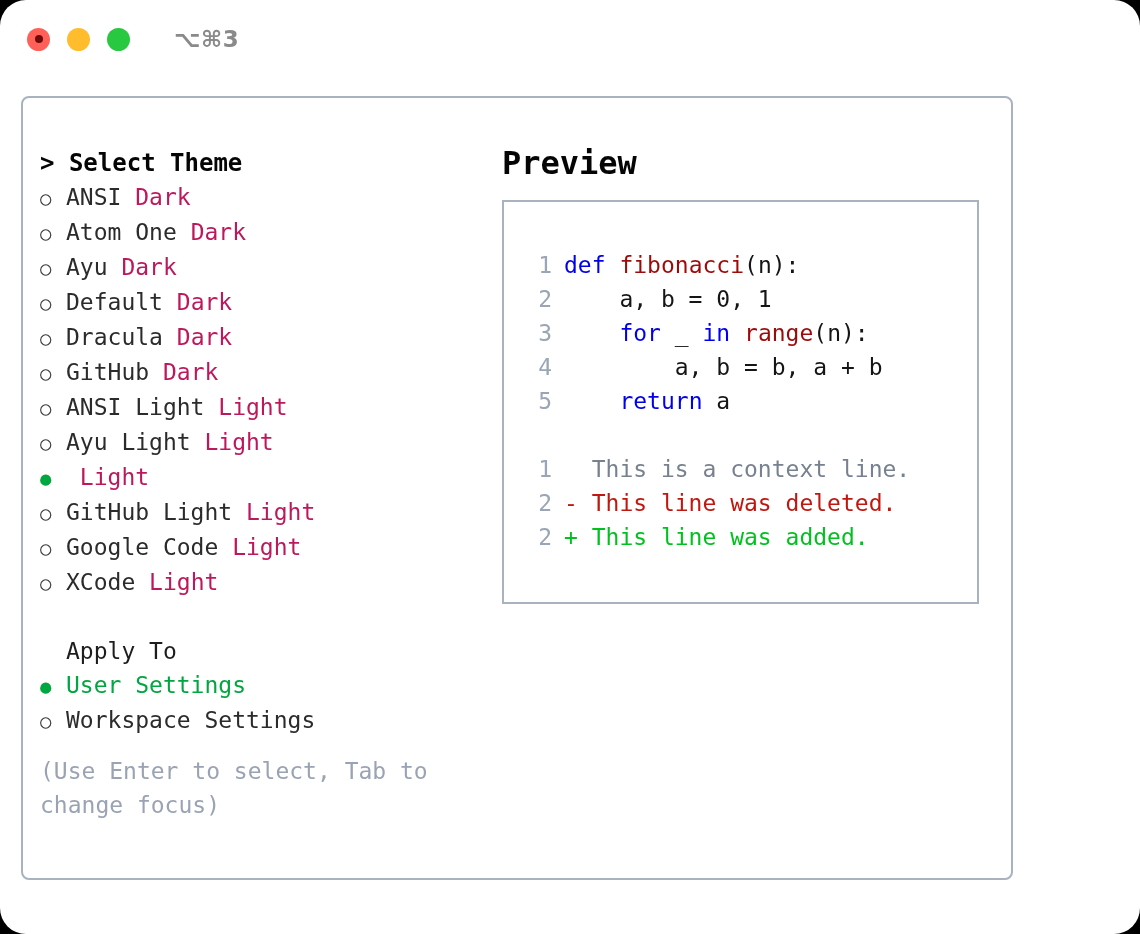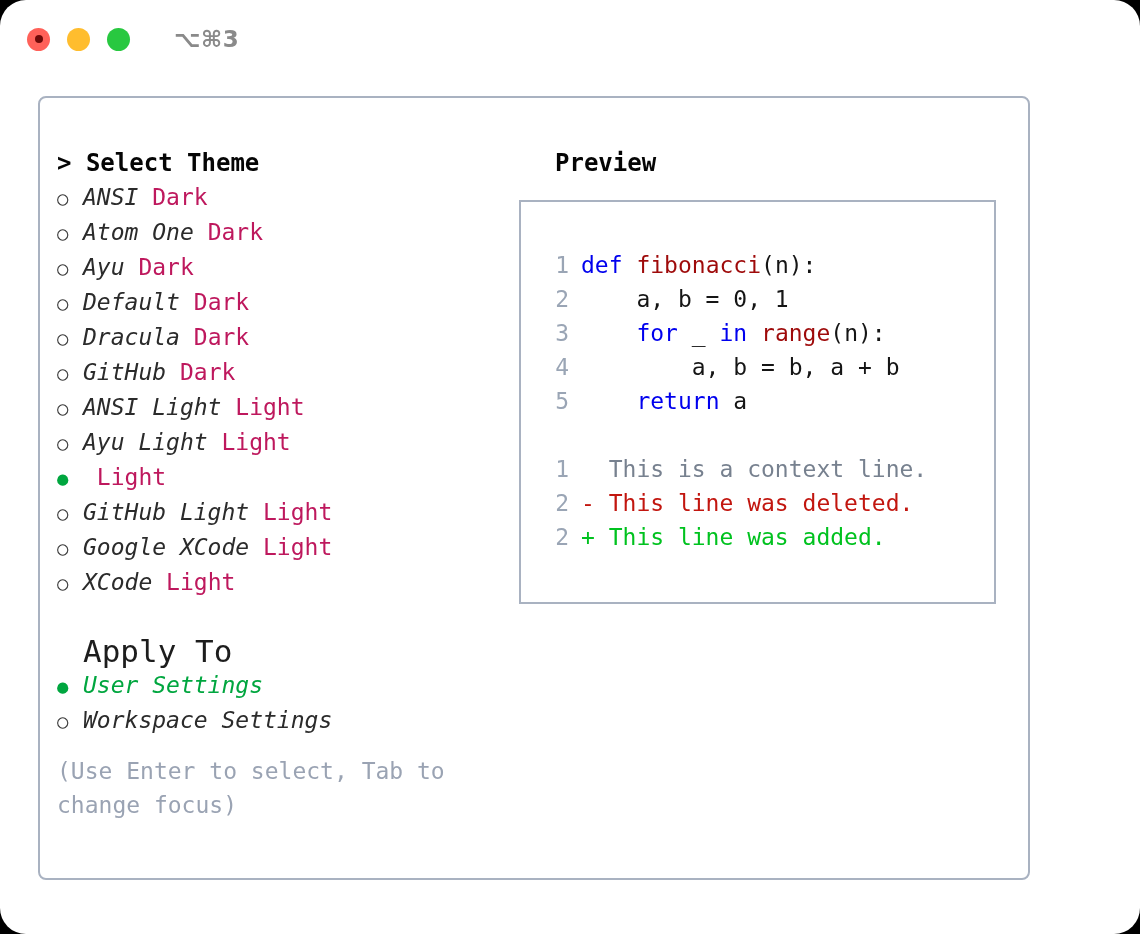--- a/index.html
+++ b/index.html
@@ -62,21 +62,21 @@
     color: #8a8a8a;
     font-size: 23px;
     font-weight: bold;
     letter-spacing: 0.5px;
     font-family: "DejaVu Sans", sans-serif;
   }
 
   
   .panel {
     position: absolute;
-    left: 38px;
+    left: 21px;
     top: 96px;
     width: 992px;
     height: 784px;
     box-sizing: border-box;
     border: 2px solid #a9b2c1;
     border-radius: 8px;
     background: #ffffff;
   }
   .panel-inner {
     position: relative;
@@ -105,27 +105,27 @@
     font-size: 23px;
     white-space: pre;
   }
   .marker {
     width: 26px;
     flex: 0 0 26px;
     color: #3c3c3c;
     font-size: 19px;
   }
   .marker.sel { color: #00a63f; font-size: 19px; }
-  .opt-label { color: #2b2b2b; font-style: italic; }
+  .opt-label { color: #2b2b2b; }
   .opt-row.selected .opt-label { color: #00a63f; }
   .opt-suffix { color: #be185d; }
   .subsection {
     margin-top: 34px;
     padding-left: 26px;
-    font-size: 31px;
+    font-size: 23px;
     color: #1d1d1d;
     line-height: 34px;
     white-space: pre;
   }
   .hint {
     margin-top: 16px;
     font-size: 23px;
     color: #9aa3b3;
     line-height: 34px;
     width: 420px;
@@ -133,25 +133,24 @@
   }
 
   
   .right-col {
     position: absolute;
     left: 479px;
     top: 48px;
     width: 490px;
   }
   .preview-title {
-    font-size: 24px;
+    font-size: 32px;
     font-weight: bold;
     color: #050505;
     line-height: 34px;
-    margin-left: 36px;
   }
   .preview-box {
     margin-top: 20px;
     width: 477px;
     height: 404px;
     box-sizing: border-box;
     border: 2px solid #a9b2c1;
     background: #ffffff;
     padding: 46px 0 0 0;
   }
@@ -202,21 +201,21 @@
             <div class="opt-row"><span class="marker">○</span><span class="opt-label">ANSI</span><span class="opt-suffix"> Dark</span></div>
             <div class="opt-row"><span class="marker">○</span><span class="opt-label">Atom One</span><span class="opt-suffix"> Dark</span></div>
             <div class="opt-row"><span class="marker">○</span><span class="opt-label">Ayu</span><span class="opt-suffix"> Dark</span></div>
             <div class="opt-row"><span class="marker">○</span><span class="opt-label">Default</span><span class="opt-suffix"> Dark</span></div>
             <div class="opt-row"><span class="marker">○</span><span class="opt-label">Dracula</span><span class="opt-suffix"> Dark</span></div>
             <div class="opt-row"><span class="marker">○</span><span class="opt-label">GitHub</span><span class="opt-suffix"> Dark</span></div>
             <div class="opt-row"><span class="marker">○</span><span class="opt-label">ANSI Light</span><span class="opt-suffix"> Light</span></div>
             <div class="opt-row"><span class="marker">○</span><span class="opt-label">Ayu Light</span><span class="opt-suffix"> Light</span></div>
             <div class="opt-row selected"><span class="marker sel">●</span><span class="opt-suffix"> Light</span></div>
             <div class="opt-row"><span class="marker">○</span><span class="opt-label">GitHub Light</span><span class="opt-suffix"> Light</span></div>
-            <div class="opt-row"><span class="marker">○</span><span class="opt-label">Google XCode</span><span class="opt-suffix"> Light</span></div>
+            <div class="opt-row"><span class="marker">○</span><span class="opt-label">Google Code</span><span class="opt-suffix"> Light</span></div>
             <div class="opt-row"><span class="marker">○</span><span class="opt-label">XCode</span><span class="opt-suffix"> Light</span></div>
           </div>
 
         <div class="subsection">Apply To</div>
 
         <div id="apply-list">
             <div class="opt-row selected"><span class="marker sel">●</span><span class="opt-label">User Settings</span></div>
             <div class="opt-row"><span class="marker">○</span><span class="opt-label">Workspace Settings</span></div>
           </div>
 

